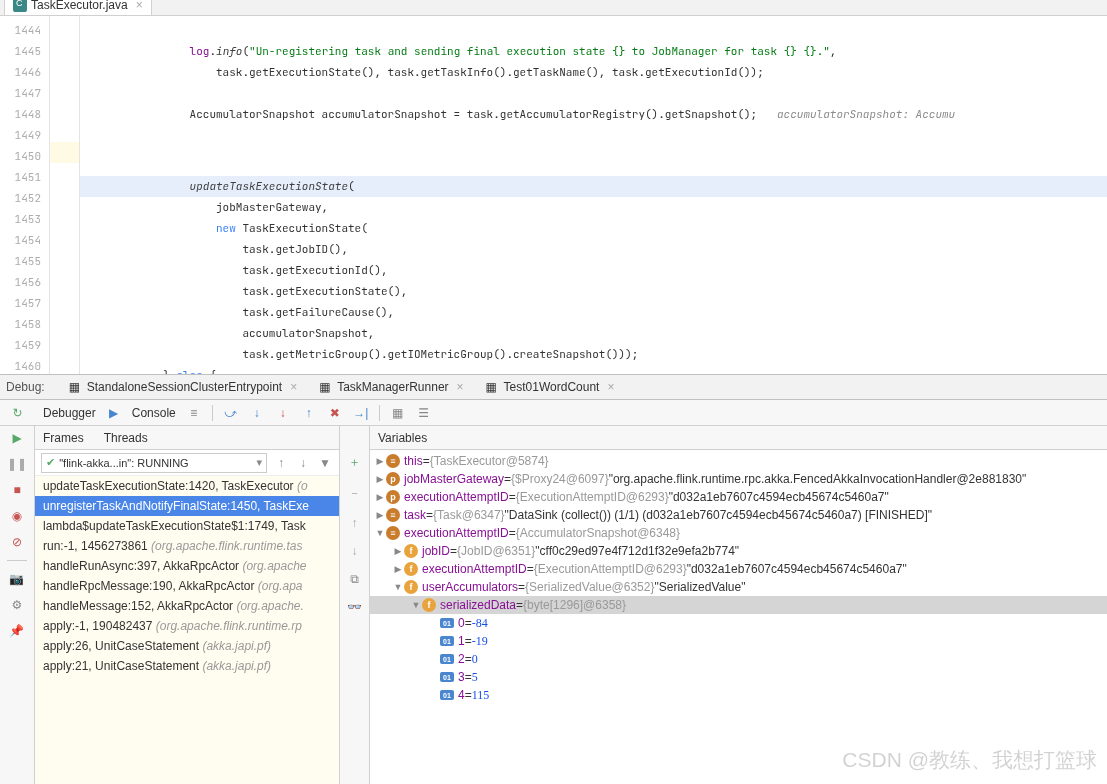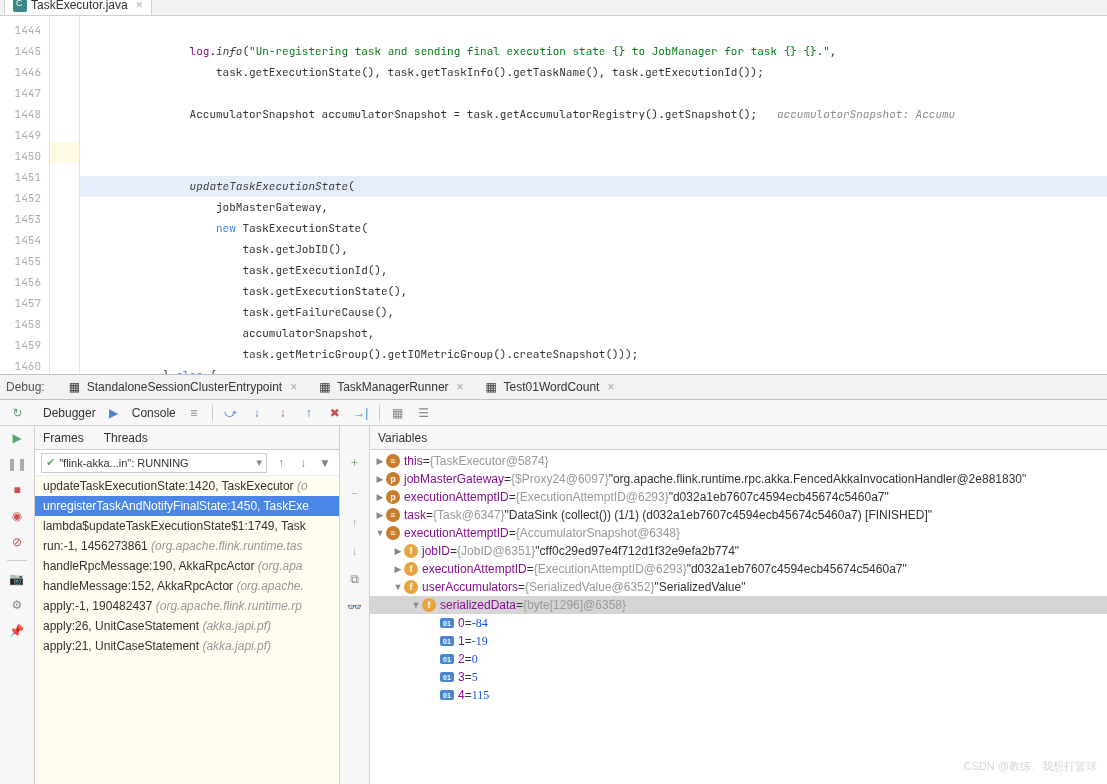--- a/index.html
+++ b/index.html
@@ -49,21 +49,21 @@
 .var-row.sel { background: #d5d5d5; }
 .arrow { width: 12px; color: #888; font-size: 9px; text-align: center; }
 .badge { width: 14px; height: 14px; border-radius: 50%; font-size: 9px; display: inline-flex; align-items: center; justify-content: center; color: #fff; margin-right: 4px; font-weight: bold; }
 .badge.p { background: #c97c2b; }
 .badge.f { background: #e8a33d; }
 .badge.o { background: #4a86cf; font-size: 7px; border-radius: 2px; width: 14px; height: 10px; }
 .var-name { color: #871094; }
 .var-eq { color: #333; }
 .var-type { color: #999; }
 .var-num { color: #1750eb; font-family: Liberation Serif, serif; }
-.watermark { position: fixed; right: 10px; bottom: 10px; color: rgba(0,0,0,0.18); font-size: 11px; font-family: sans-serif; }
+.watermark { position: fixed; right: 10px; bottom: 10px; color: rgba(0,0,0,0.18); font-size: 21px; font-family: sans-serif; }
 .ij-icon { width: 14px; height: 14px; display: inline-block; background: #3b8686; border-radius: 2px; position: relative; }
 .ij-icon::after { content: "C"; color: #fff; font-size: 9px; position: absolute; left: 3px; top: 0; }
 .run-ico { width: 14px; height: 14px; display: inline-block; position: relative; }
 </style>
 </head>
 <body>
 
 <div class="top-tabs">
   <div class="file-tab">
     <span class="ij-icon"></span>
@@ -181,20 +181,21 @@
       </div>
       <div class="thread-btn">↑</div>
       <div class="thread-btn">↓</div>
       <div class="thread-btn">▼</div>
     </div>
     <div class="frame-list" id="frame-list">
         <div class="frame-item"><span>updateTaskExecutionState:1420, TaskExecutor </span><span class="loc">(o</span></div>
         <div class="frame-item sel"><span>unregisterTaskAndNotifyFinalState:1450, TaskExe </span><span class="loc"></span></div>
         <div class="frame-item"><span>lambda$updateTaskExecutionState$1:1749, Task </span><span class="loc"></span></div>
         <div class="frame-item"><span>run:-1, 1456273861 </span><span class="loc">(org.apache.flink.runtime.tas</span></div>
+        <div class="frame-item"><span>handleRunAsync:397, AkkaRpcActor </span><span class="loc">(org.apache</span></div>
         <div class="frame-item"><span>handleRpcMessage:190, AkkaRpcActor </span><span class="loc">(org.apa</span></div>
         <div class="frame-item"><span>handleMessage:152, AkkaRpcActor </span><span class="loc">(org.apache.</span></div>
         <div class="frame-item"><span>apply:-1, 190482437 </span><span class="loc">(org.apache.flink.runtime.rp</span></div>
         <div class="frame-item"><span>apply:26, UnitCaseStatement </span><span class="loc">(akka.japi.pf)</span></div>
         <div class="frame-item"><span>apply:21, UnitCaseStatement </span><span class="loc">(akka.japi.pf)</span></div>
       </div>
   </div>
 
   <div class="mid-buttons">
     <div style="color:#59a869;">＋</div>

